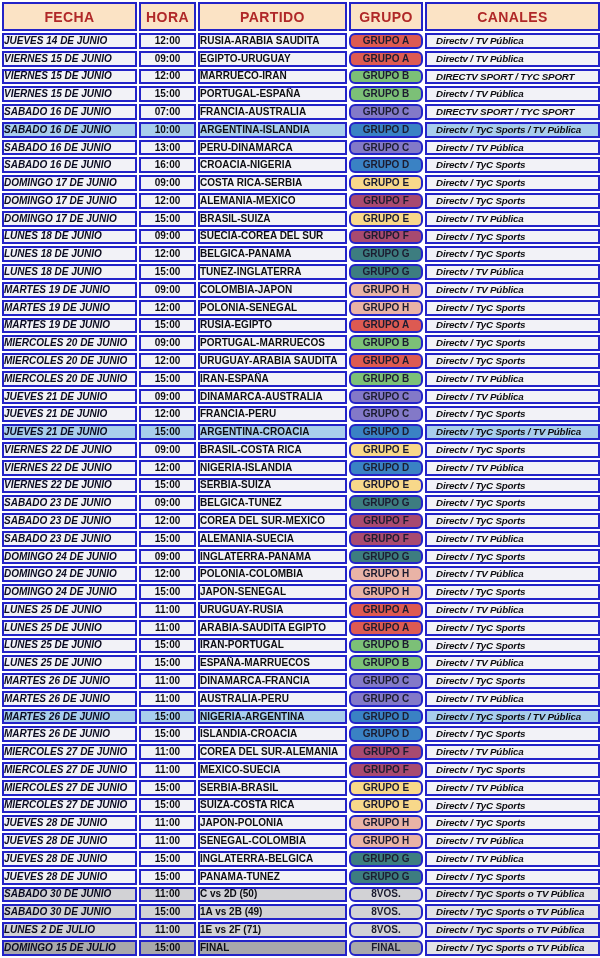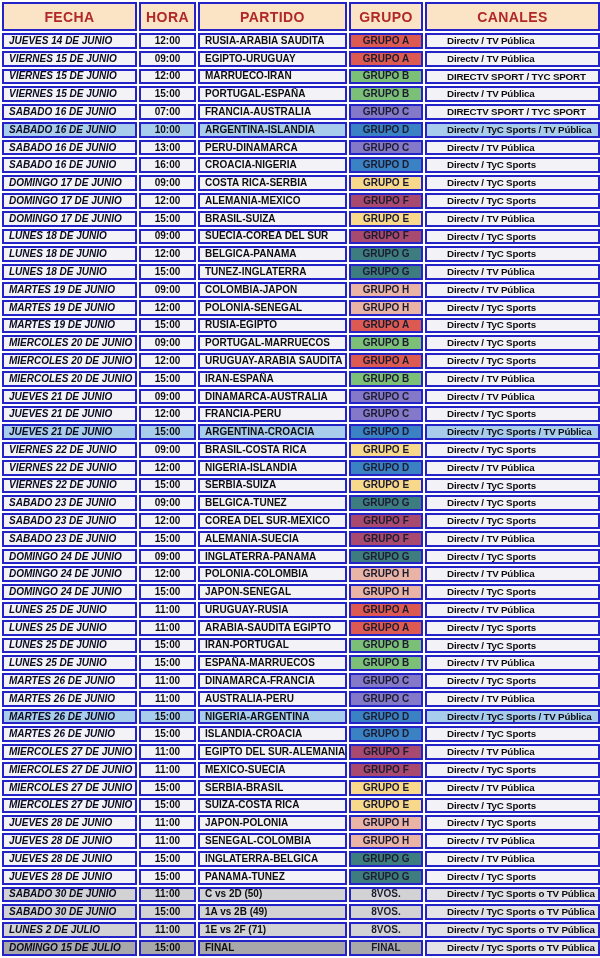--- a/index.html
+++ b/index.html
@@ -38,27 +38,26 @@
     background: var(--row-bg, #f2f2f7);
     font-size: 10px;
     font-weight: bold;
     color: #0d0d12;
     line-height: 1;
     height: 10px;
   }
   td.fecha {
     font-style: italic;
     color: #0a0a20;
-    padding-left: 5px;
     text-align: left;
   }
   td.hora    { text-align: center; }
-  td.partido { text-align: left; padding-left: 5px; }
-  td.grupo   { text-align: center; color: #1c1c30; }
-  td.canales { text-align: left; padding-left: 20px; font-size: 9.8px; letter-spacing: -0.2px; }
+  td.partido { text-align: left; }
+  td.grupo   { text-align: center; color: #1c1c30; border-radius: 6px; }
+  td.canales { text-align: left; padding-left: 9px; font-size: 9.8px; letter-spacing: -0.2px; font-style: italic; }
   tr.row-highlight td { background: var(--highlight-bg, #a8cdec); }
   tr.row-ko td        { background: var(--ko-bg, #d2d2d5); margin-left: 17px; }
   tr.row-ko3 td       { background: var(--ko3-bg, #c3c3c6); }
   tr.row-final td     { background: var(--final-bg, #a8a8ab); }
   tr.row-ko td.canales, tr.row-ko3 td.canales, tr.row-final td.canales {
     background: var(--ko-channels-bg, #e3e3e7);
   }
 </style>
 </head>
 <body>
@@ -357,21 +356,21 @@
       <tr class="row-normal">
     <td class="fecha">MARTES 26 DE JUNIO</td>
     <td class="hora">15:00</td>
     <td class="partido">ISLANDIA-CROACIA</td>
     <td class="grupo" style="background: rgb(58, 130, 196);">GRUPO D</td>
     <td class="canales">Directv / TyC Sports</td>
   </tr>
       <tr class="row-normal">
     <td class="fecha">MIERCOLES 27 DE JUNIO</td>
     <td class="hora">11:00</td>
-    <td class="partido">EGIPTO DEL SUR-ALEMANIA</td>
+    <td class="partido">COREA DEL SUR-ALEMANIA</td>
     <td class="grupo" style="background: rgb(168, 74, 112);">GRUPO F</td>
     <td class="canales">Directv / TV Pública</td>
   </tr>
       <tr class="row-normal">
     <td class="fecha">MIERCOLES 27 DE JUNIO</td>
     <td class="hora">11:00</td>
     <td class="partido">MEXICO-SUECIA</td>
     <td class="grupo" style="background: rgb(168, 74, 112);">GRUPO F</td>
     <td class="canales">Directv / TyC Sports</td>
   </tr>

